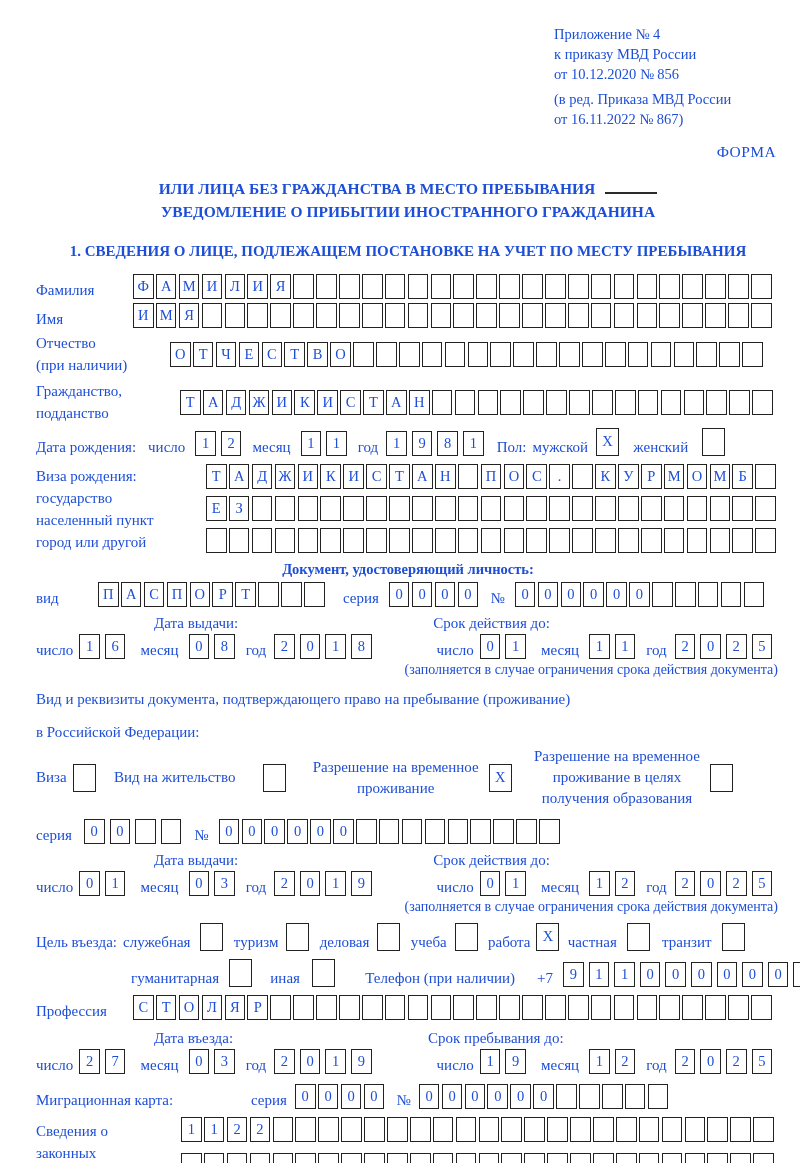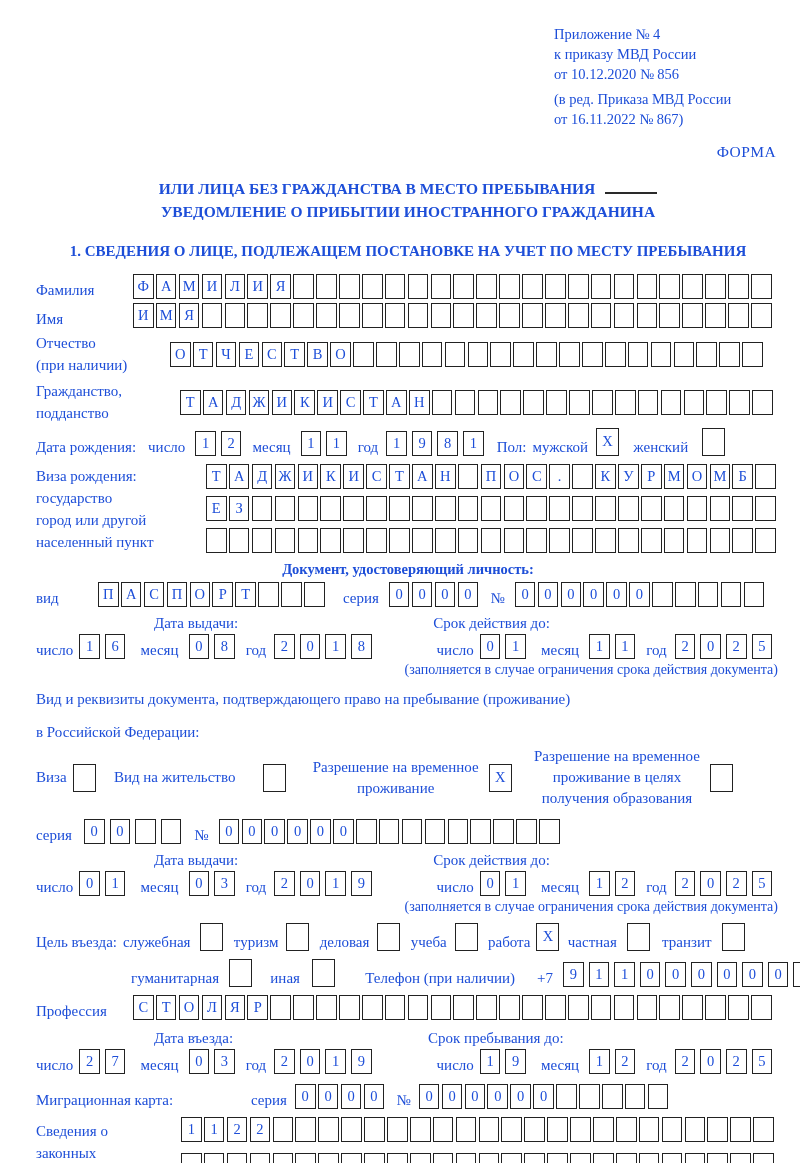--- a/index.html
+++ b/index.html
@@ -218,22 +218,22 @@
     <span class="dl ml12">женский</span>
     <span class="boxes chk ml14">
         <span class="cb"></span>
       </span>
   </div>
 
   <div class="rowt mt8">
     <div class="lblcol w170">
       <div>Виза рождения:</div>
       <div>государство</div>
+      <div>населенный пункт</div>
       <div>город или другой</div>
-      <div>населенный пункт</div>
     </div>
     <div class="boxcol">
       <div class="boxes mb">
           <span class="cb">Т</span>
           <span class="cb">А</span>
           <span class="cb">Д</span>
           <span class="cb">Ж</span>
           <span class="cb">И</span>
           <span class="cb">К</span>
           <span class="cb">И</span>

